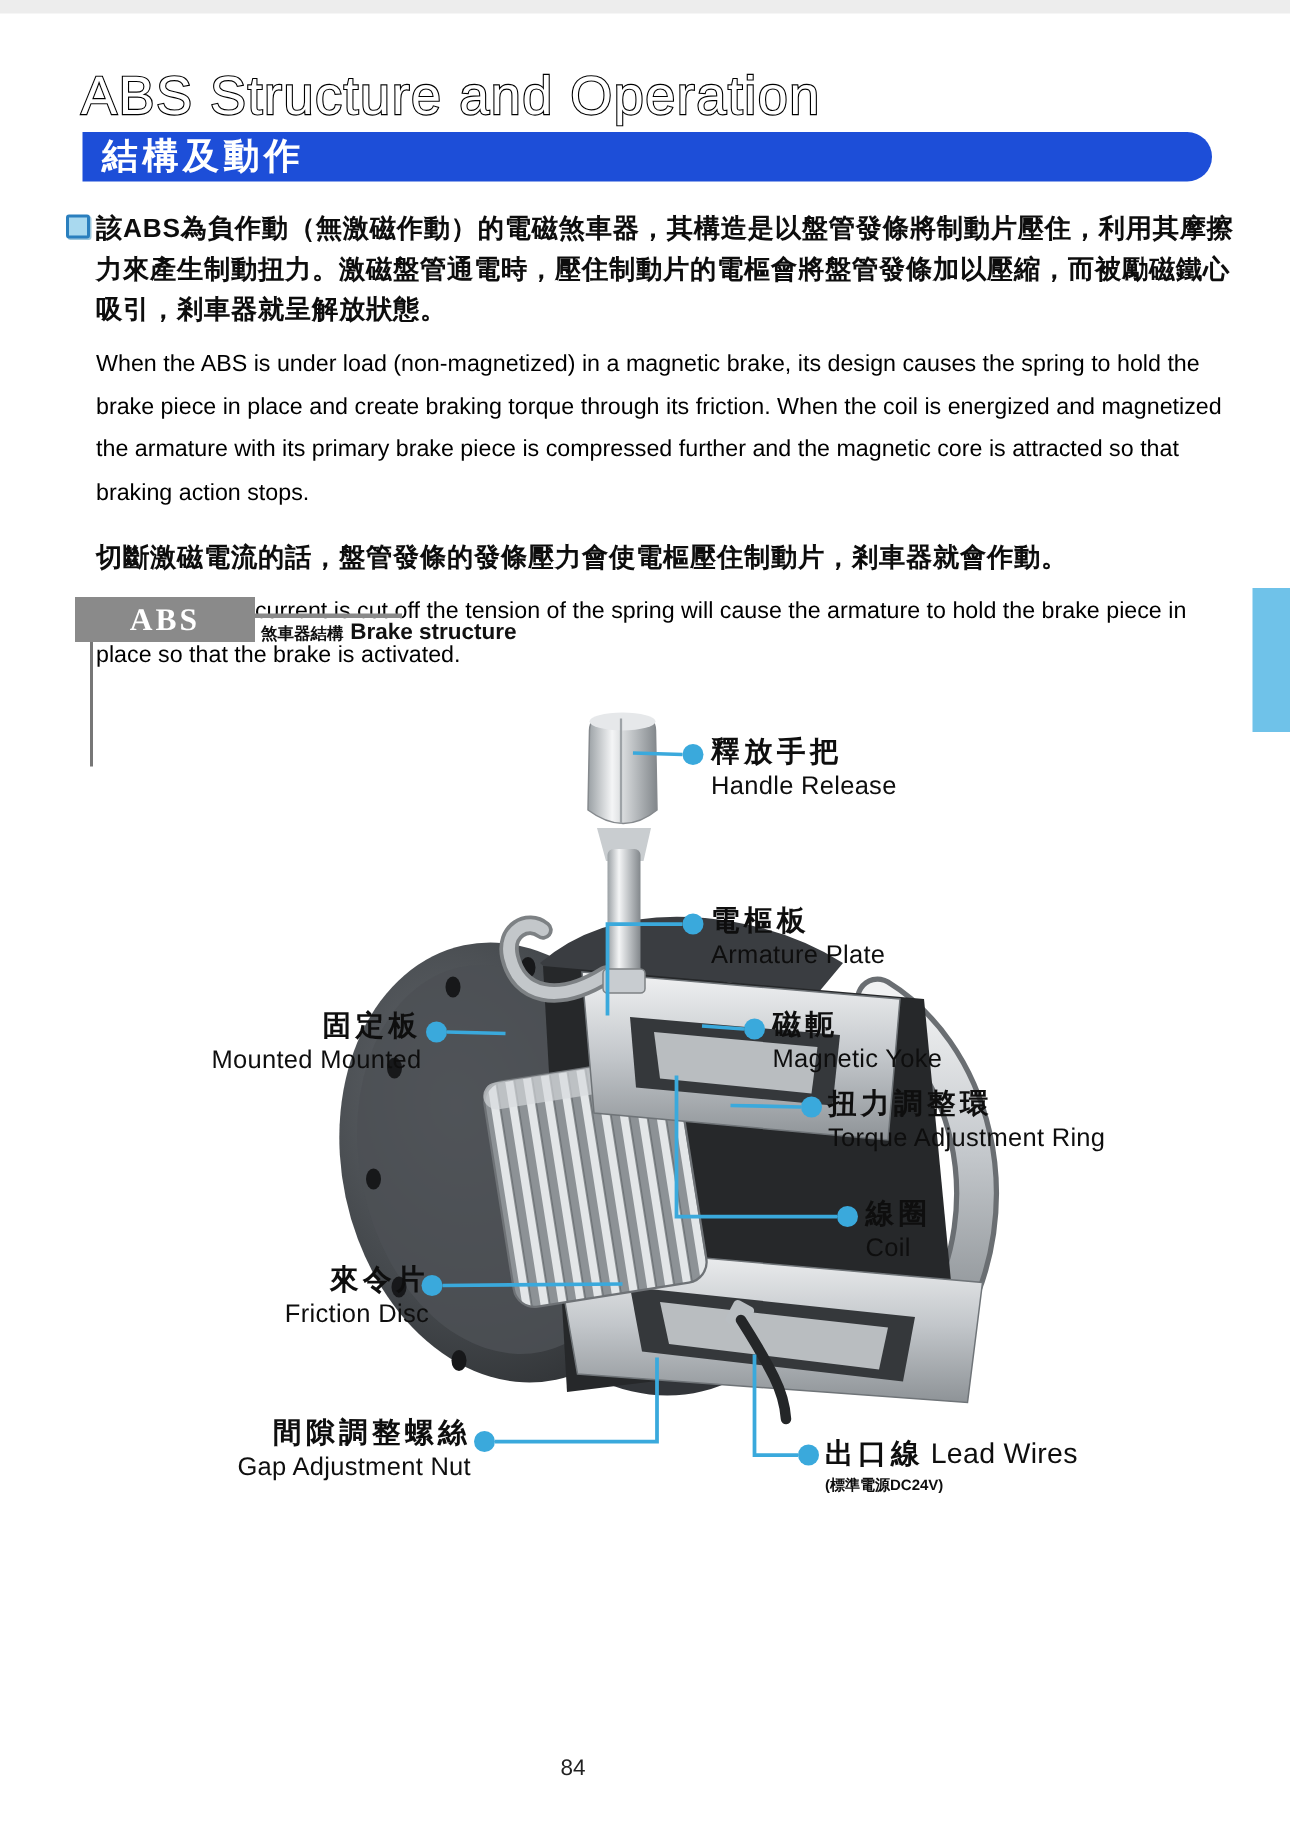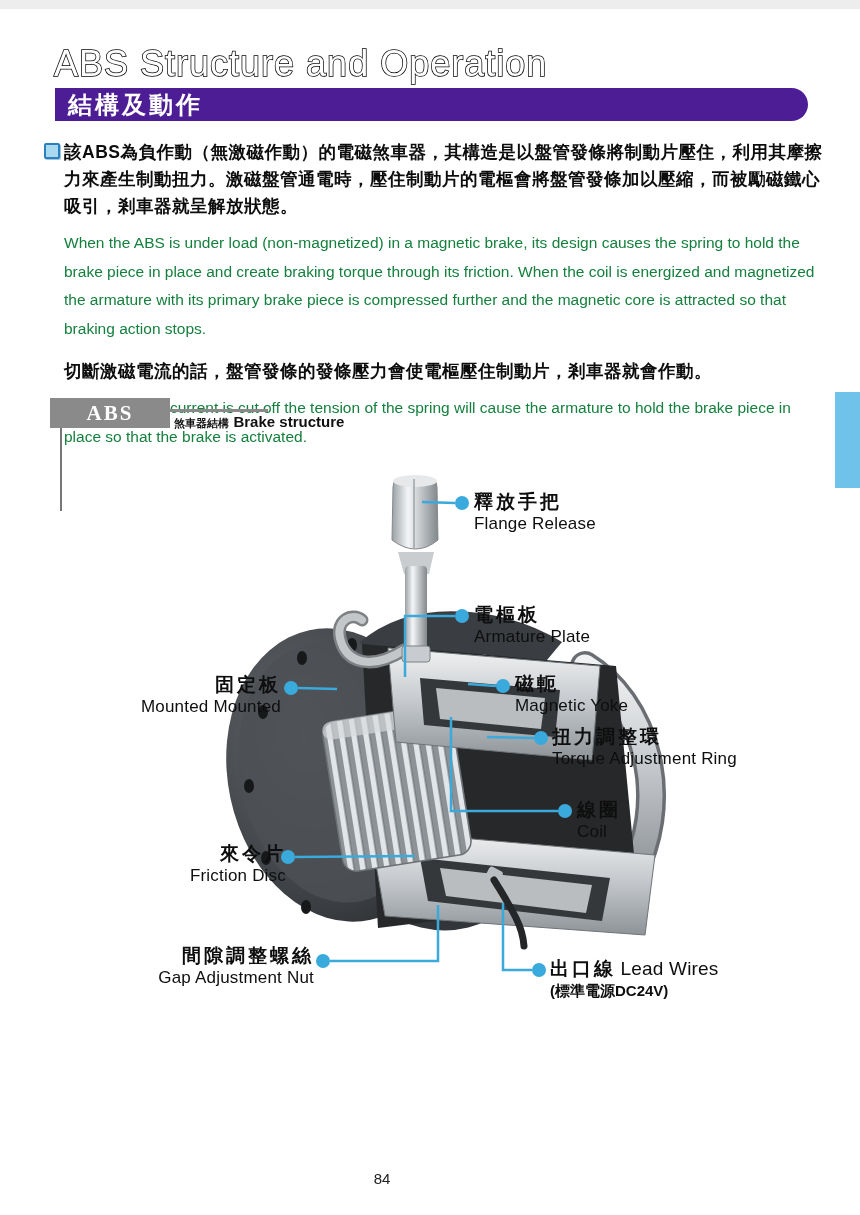--- a/index.html
+++ b/index.html
@@ -12,37 +12,37 @@
 
   
   .title-svg{position:absolute;left:52px;top:40px;width:600px;height:50px;}
   .title-svg text{
     font-family:"Liberation Sans","DejaVu Sans",sans-serif;
     font-size:36px;letter-spacing:1px;fill:#ffffff;stroke:#000;stroke-width:1.5;
     paint-order:stroke fill;
   }
   .section-bar{
     position:absolute;left:55px;top:88px;width:753px;height:33px;
-    background:#4c1d95;border-radius:0 17px 17px 0;
+    background:#1d4ed8;border-radius:0 17px 17px 0;
     color:#fff;font-size:24px;font-weight:bold;letter-spacing:3px;
     line-height:34px;padding-left:13px;box-sizing:border-box;
   }
 
   
   .intro{position:absolute;left:44px;top:139px;width:788px;}
   .para-zh{position:relative;padding-left:20px;font-size:17.5px;line-height:27px;
     color:#0d0d0d;font-weight:bold;letter-spacing:0.5px;}
   .para-zh.second{font-weight:bold;margin-top:15px;}
   .bullet{
     position:absolute;left:0;top:4px;width:12px;height:12px;
     background:#a9d9ef;border:2px solid #2a7fbe;border-radius:2px;
     box-shadow:1px 1px 0 #9ec7dd;
   }
   .para-en{padding-left:20px;font-size:15.5px;line-height:28.5px;margin-top:9px;
-    color:#15803d;width:758px;}
+    color:#000000;width:758px;}
 
   
   .figure{position:absolute;left:0;top:390px;width:860px;height:640px;}
   .abs-box{
     position:absolute;left:50px;top:8px;width:120px;height:30px;background:#8a8a8a;
     color:#fff;font-family:"Liberation Serif","DejaVu Serif",serif;font-weight:bold;
     font-size:21px;text-align:center;line-height:30px;letter-spacing:2px;
   }
   .abs-hline{position:absolute;left:130px;top:19px;width:138px;height:3px;background:#8a8a8a;}
   .abs-vline{position:absolute;left:60px;top:38px;width:2px;height:83px;background:#777;}
@@ -52,21 +52,21 @@
   .side-tab{position:absolute;left:835px;top:2px;width:25px;height:96px;background:#6fc2e9;}
 
   .art{position:absolute;left:0;top:0;width:860px;height:640px;}
 
   .lbl{position:absolute;color:#0e0e0e;white-space:nowrap;}
   .lbl .zh{display:block;font-size:19px;font-weight:bold;letter-spacing:3px;line-height:22px;}
   .lbl .en{display:block;font-size:17px;line-height:22px;letter-spacing:0.2px;}
   .lbl.right{text-align:right;}
   .lbl .zh-inline{font-size:19px;font-weight:bold;letter-spacing:3px;}
   .lbl .en-inline{font-size:19px;letter-spacing:0.2px;}
-  .lbl .note{display:block;font-size:15px;font-weight:bold;line-height:18px;letter-spacing:0;}
+  .lbl .note{display:block;font-size:10px;font-weight:bold;line-height:18px;letter-spacing:0;}
 
   .watermark{
     position:absolute;left:646px;top:146px;color:rgba(201,45,45,0.88);
     font-family:"Liberation Serif","DejaVu Serif",serif;
     font-size:23px;line-height:31px;letter-spacing:0.5px;white-space:nowrap;
   }
 
   .footer{position:absolute;left:0;top:1170px;width:764px;text-align:center;
     font-size:15px;color:#222;}
 </style>
@@ -197,21 +197,21 @@
       <circle cx="541" cy="738" r="7"></circle>
       <circle cx="565" cy="811" r="7"></circle>
       <circle cx="288" cy="857" r="7"></circle>
       <circle cx="323" cy="961" r="7"></circle>
       <circle cx="539" cy="970" r="7"></circle>
     </g>
   </svg>
 
   <div class="lbl" style="left:474px;top:101px;">
     <span class="zh">釋放手把</span>
-    <span class="en">Flange Release</span>
+    <span class="en">Handle Release</span>
   </div>
   <div class="lbl" style="left:474px;top:214px;">
     <span class="zh">電樞板</span>
     <span class="en">Armature Plate</span>
   </div>
   <div class="lbl right" style="left:101px;top:284px;width:180px;">
     <span class="zh">固定板</span>
     <span class="en">Mounted Mounted</span>
   </div>
   <div class="lbl" style="left:515px;top:283px;">

